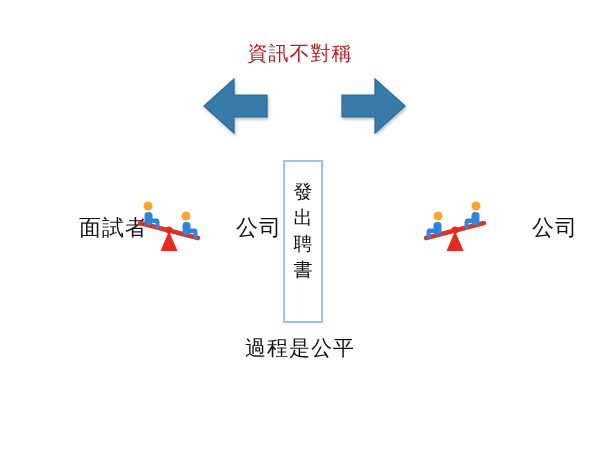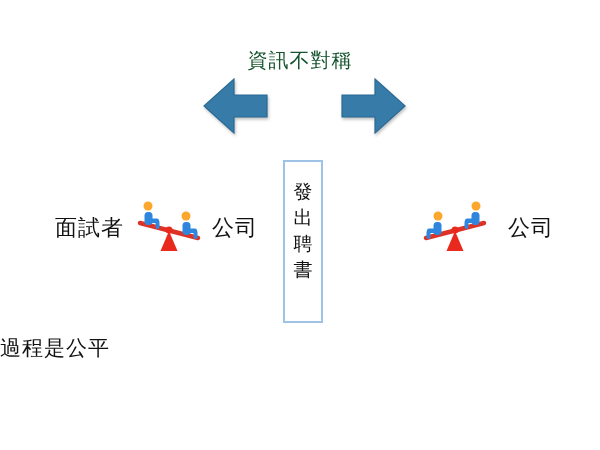--- a/index.html
+++ b/index.html
@@ -7,42 +7,43 @@
     position: relative;
     width: 600px;
     height: 450px;
     background: #ffffff;
     font-family: "Liberation Sans", sans-serif;
     color: #111111;
     overflow: hidden;
   }
   .diagram-title {
     position: absolute;
-    top: 47px; left: 0; width: 600px;
+    top: 40px; left: 0; width: 600px;
     text-align: center;
     font-size: 20px;
     letter-spacing: 1px;
-    color: #14532d;
+    color: #b91c1c;
   }
   .arrow {
     position: absolute;
     top: 78px;
     width: 65px; height: 56px;
   }
   .arrow svg { filter: drop-shadow(1.5px 2px 1.5px rgba(110,110,110,0.45)); }
   .arrow-left  { left: 203px; }
   .arrow-right { left: 341px; }
   .arrow polygon { stroke: #2B6B96; stroke-width: 1.2; }
   .row-label {
     position: absolute;
     top: 213px;
     font-size: 22px;
     letter-spacing: 1px;
     white-space: nowrap;
     color: #111111;
+    margin-left: 24px;
   }
   .lbl-interviewee   { left: 55px; }
   .lbl-company-left  { left: 212px; }
   .lbl-offeree       { left: 344px; }
   .lbl-company-right { left: 508px; }
   .seesaw {
     position: absolute;
     top: 197px;
     width: 64px; height: 60px;
   }
@@ -65,20 +66,21 @@
     padding-top: 17px;
   }
   .center-box span {
     font-size: 19px;
     line-height: 26px;
     color: #111111;
   }
   .caption {
     position: absolute;
     top: 334px; left: 0; width: 600px;
+    text-align: center;
     font-size: 21px;
     letter-spacing: 1px;
     color: #111111;
   }
 </style>
 </head>
 <body>
 
 <div class="stage">
 

